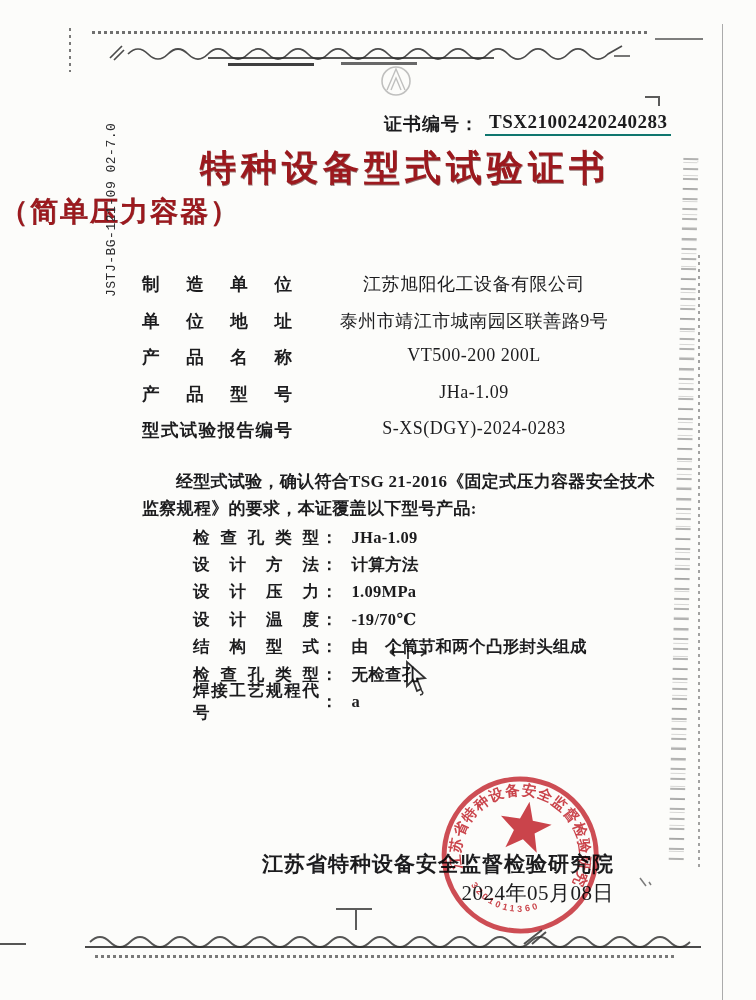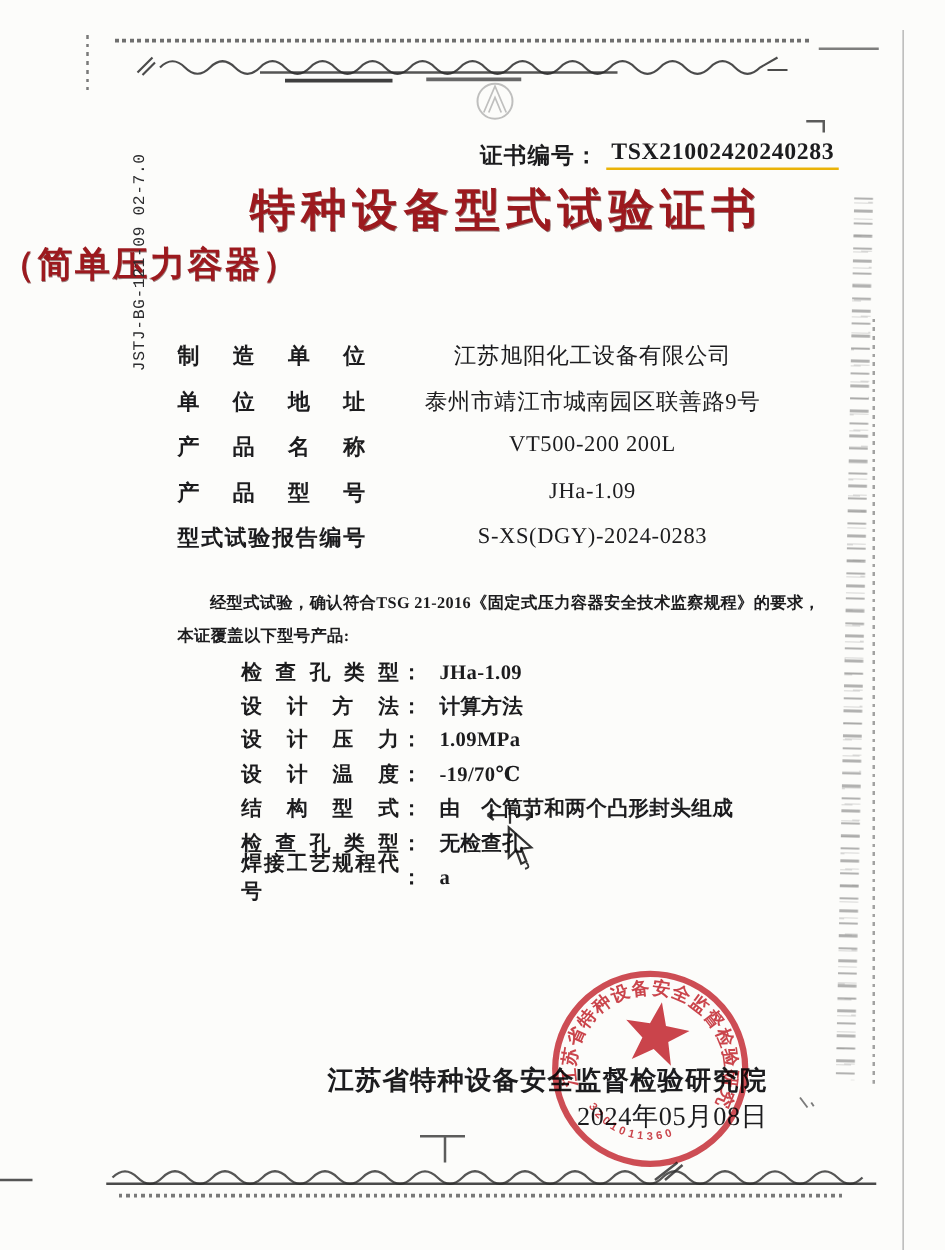--- a/index.html
+++ b/index.html
@@ -19,21 +19,21 @@
       repeating-linear-gradient(178deg,transparent 0 4px,rgba(40,40,40,.35) 4px 5px,transparent 5px 13px);
     filter:blur(.4px);transform:rotate(1.2deg);
   }
   .page-edge-line{position:absolute;left:722px;top:24px;width:1px;height:976px;background:#9c9c9c;opacity:.85;}
   
   .watermark{position:absolute;left:377px;top:63px;width:38px;height:38px;opacity:.45;}
   .certno-row{position:absolute;left:384px;top:108px;height:28px;display:flex;align-items:flex-end;}
   .certno-label{font-size:18px;font-weight:700;letter-spacing:1px;}
   .certno-value{
     margin-left:6px;min-width:168px;text-align:center;font-size:19px;font-weight:700;
-    letter-spacing:.5px;border-bottom:2px solid #eab308;padding:0 4px 1px 4px;
+    letter-spacing:.5px;border-bottom:2px solid #0f766e;padding:0 4px 1px 4px;
   }
   .doc-title{
     position:absolute;left:0;top:144px;width:756px;text-align:center;
     font-size:36px;font-weight:700;letter-spacing:5px;color:#9c191e;
     text-shadow:.5px .5px 0 rgba(60,0,0,.55);
     padding-left:27px;
   }
   .doc-subtitle{
     position:absolute;left:0;top:193px;width:756px;text-align:left;
     font-size:28px;font-weight:700;letter-spacing:2px;color:#9c191e;
@@ -49,21 +49,21 @@
   .fields{position:absolute;left:142px;top:272px;width:514px;}
   .field-row{display:flex;height:36.5px;}
   .field-label{
     width:150px;font-size:17.5px;font-weight:700;
     text-align:justify;text-align-last:justify;text-justify:inter-character;
   }
   .field-value{flex:1;text-align:center;font-size:18px;font-weight:400;letter-spacing:.5px;}
   
   .statement{
     position:absolute;left:142px;top:468px;width:524px;
-    font-size:13px;font-weight:600;line-height:27px;text-indent:2em;letter-spacing:.3px;
+    font-size:17px;font-weight:600;line-height:27px;text-indent:2em;letter-spacing:.3px;
   }
   
   .specs{position:absolute;left:193px;top:524px;width:460px;}
   .spec-row{display:flex;align-items:center;height:27.4px;}
   .spec-label{
     width:126px;font-size:16.5px;font-weight:700;
     text-align:justify;text-align-last:justify;text-justify:inter-character;
   }
   .spec-colon{font-size:16.5px;font-weight:700;margin-left:2px;}
   .spec-value{margin-left:14px;font-size:16.5px;font-weight:600;letter-spacing:.3px;white-space:pre;}

